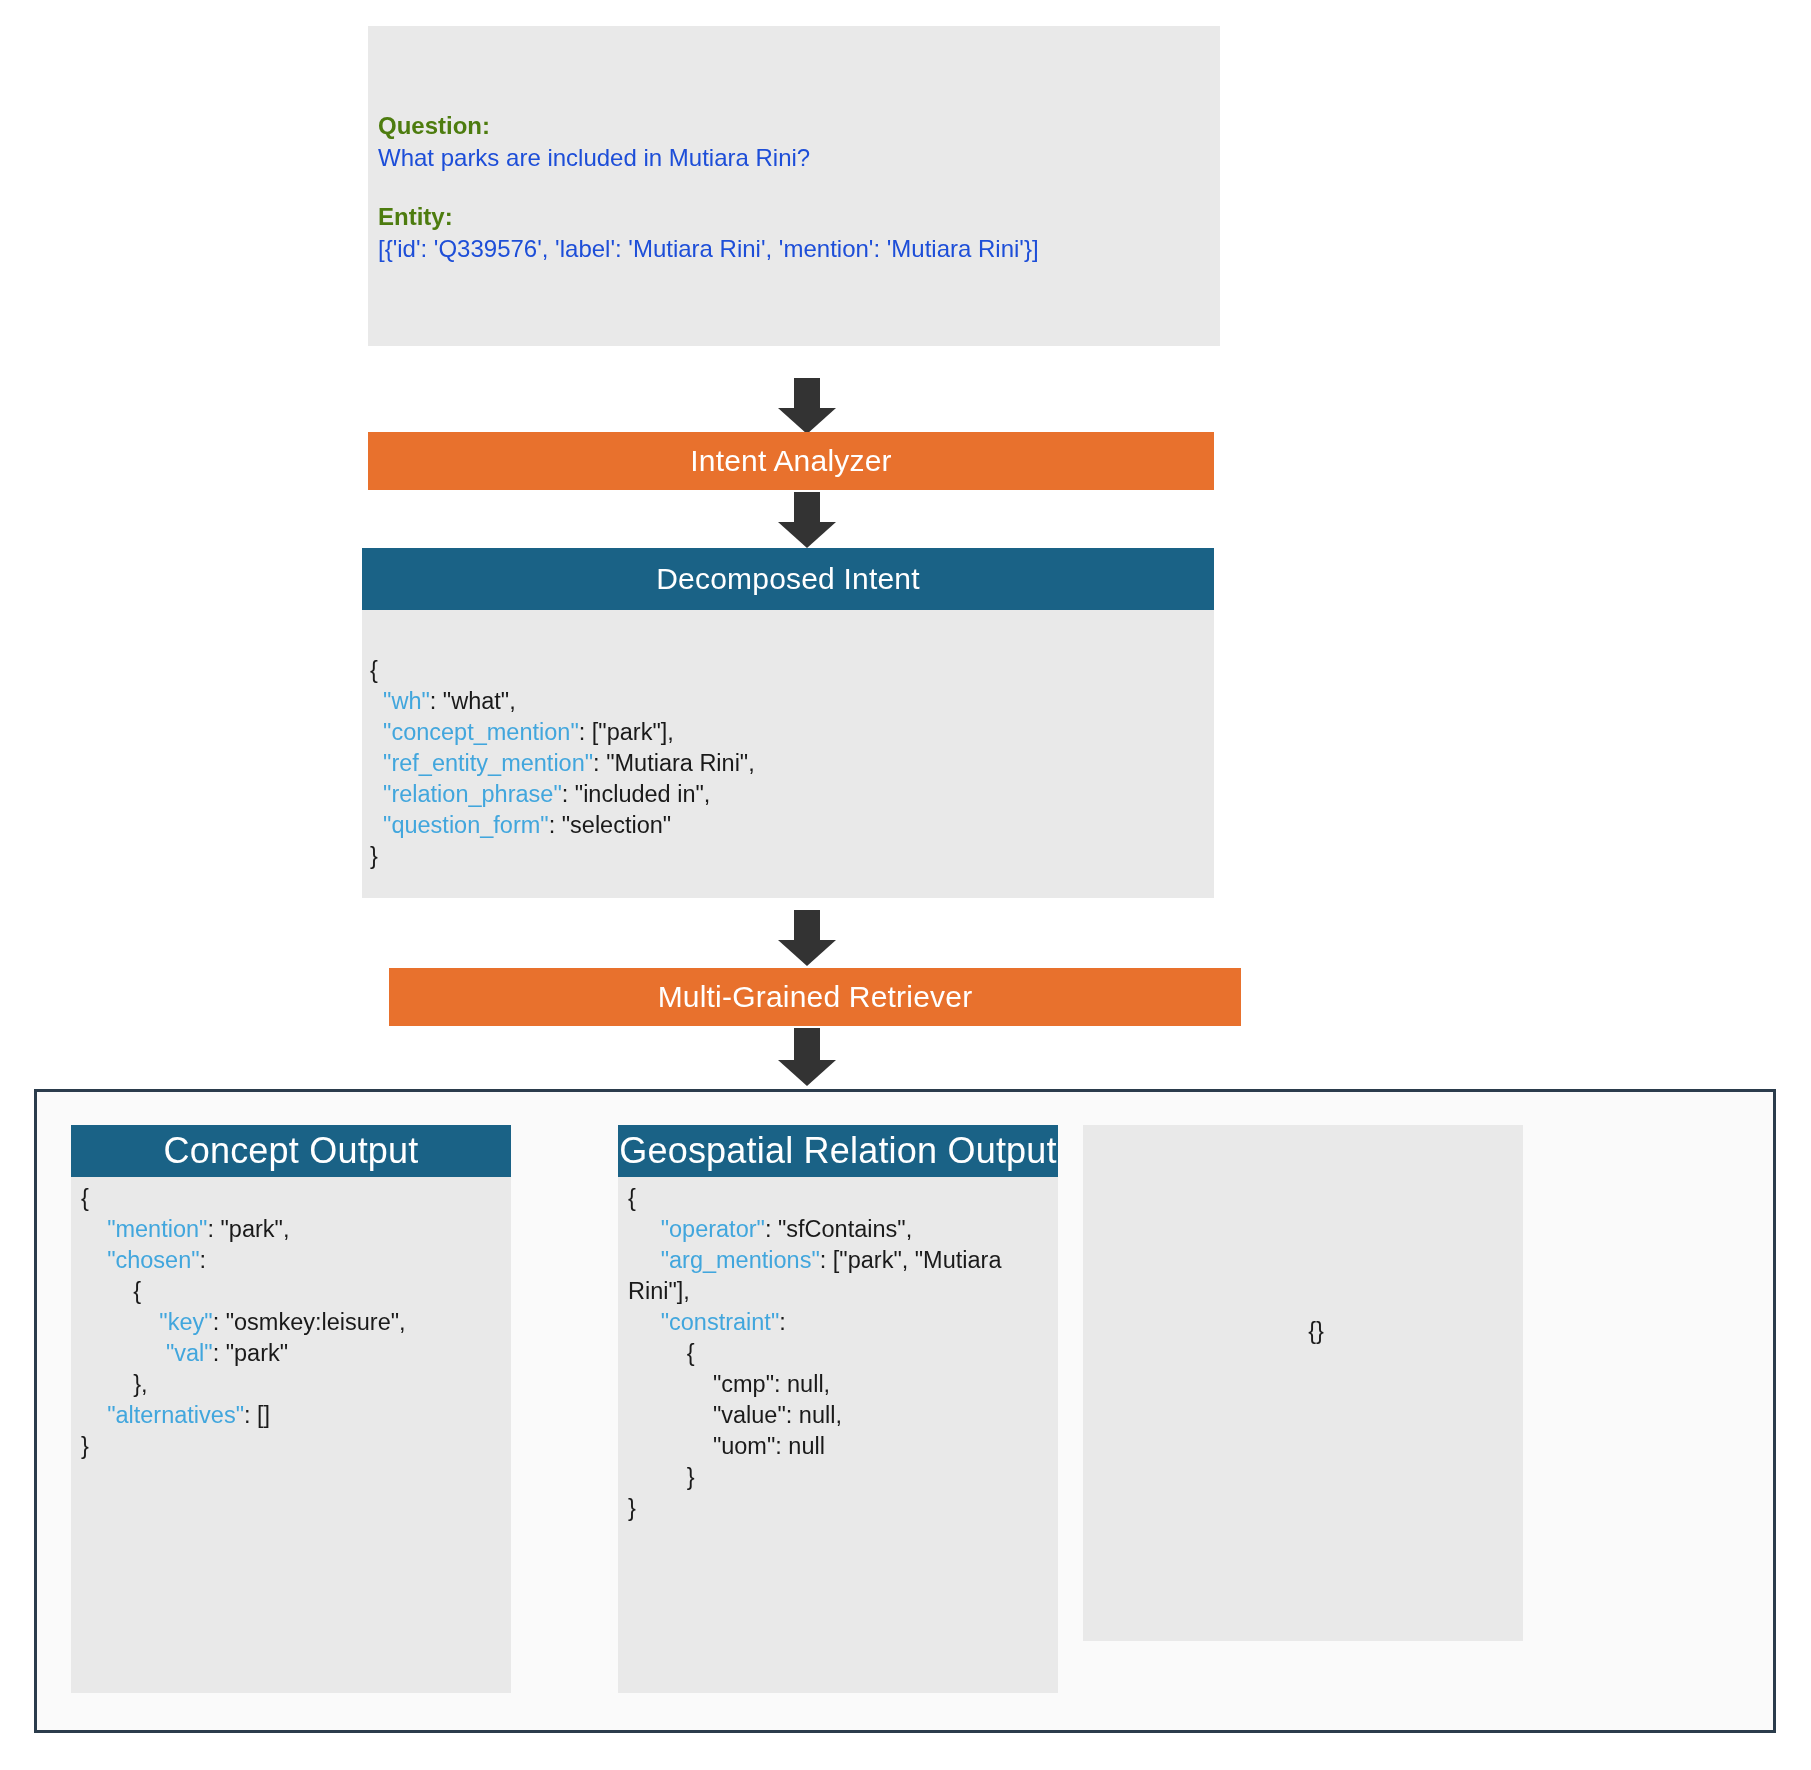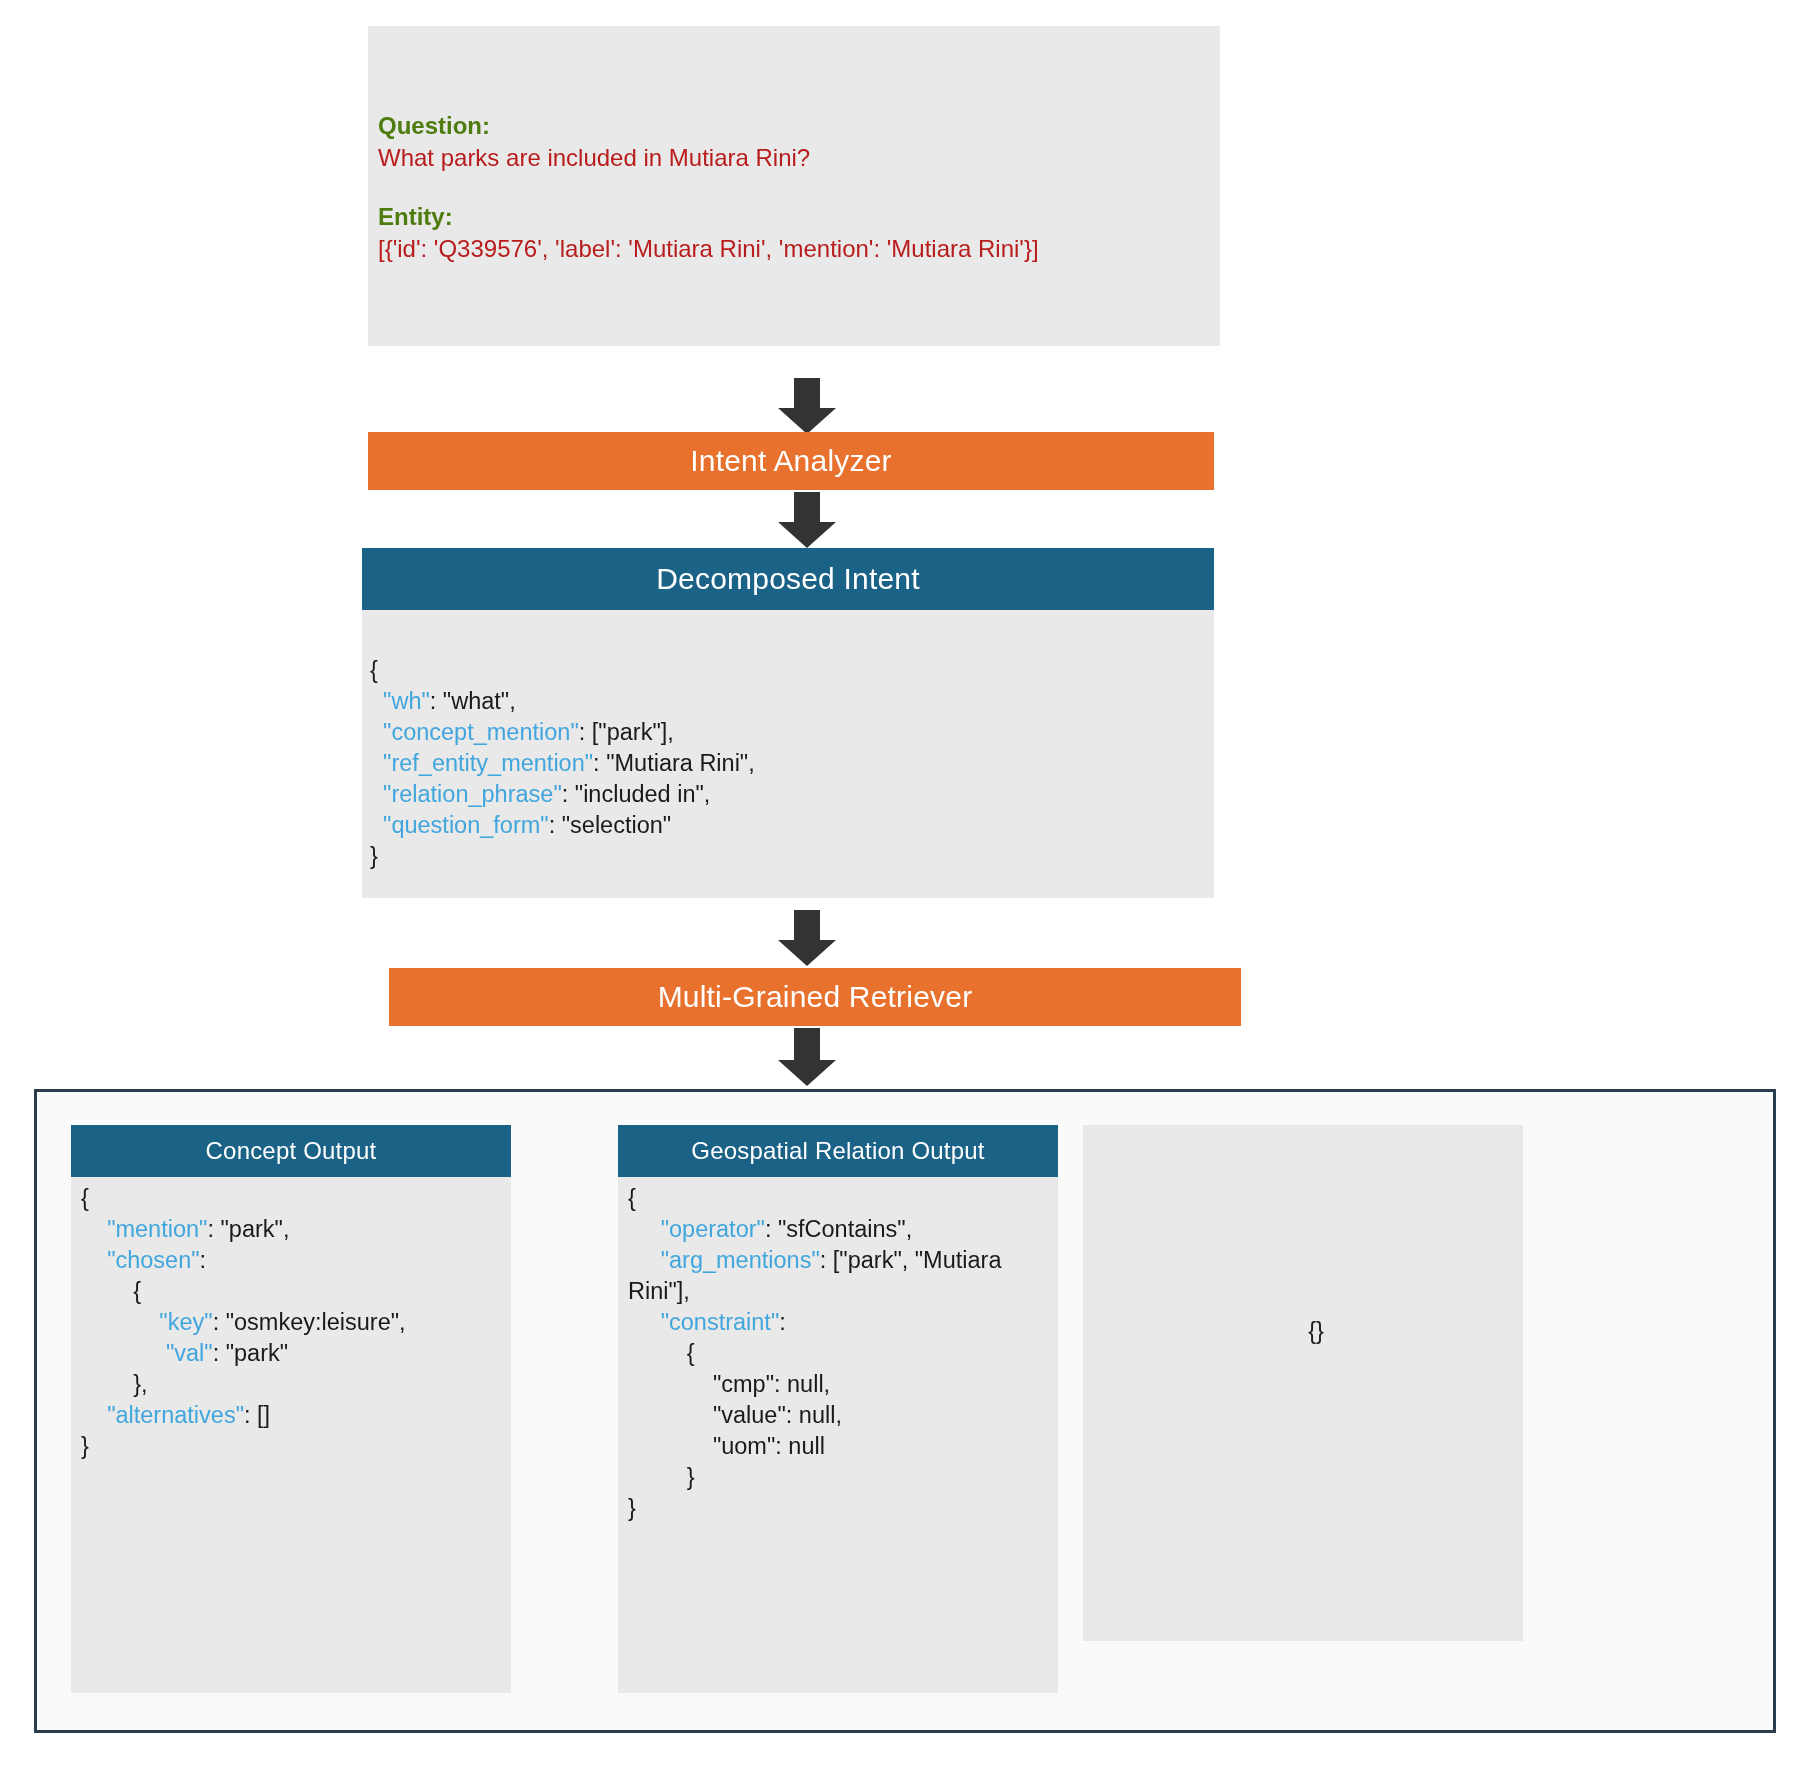--- a/index.html
+++ b/index.html
@@ -42,21 +42,21 @@
 
   .code {
     font-family: "Liberation Sans", sans-serif;
     font-size: 23.5px;
     line-height: 31px;
     white-space: pre-wrap;
     color: #1a1a1a;
   }
   .k { color: #41a6dd; }
   .lbl { color: #4d7c0f; font-weight: bold; font-size: 24px; }
-  .plain { color: #b91c1c; font-size: 24px; }
+  .plain { color: #1d4ed8; font-size: 24px; }
 
   
   .arrow { position: absolute; }
   .arrow .shaft {
     position: absolute;
     left: 16px;
     top: 0;
     width: 26px;
     background: #333333;
   }
@@ -95,21 +95,21 @@
     left: 34px;
     top: 1089px;
     width: 1742px;
     height: 644px;
     box-sizing: border-box;
     border: 3px solid #2b3c4c;
     background: #fafafa;
   }
 
   .out-panel { position: absolute; top: 33px; }
-  .out-panel .bar  { height: 52px; font-size: 24px; }
+  .out-panel .bar  { height: 52px; font-size: 36px; }
   .out-panel .body {
     background: #e9e9e9;
     box-sizing: border-box;
     padding: 6px 4px 6px 30px;
   }
 
   #concept-output     { left: 34px;  width: 440px; }
   #concept-output .body { height: 516px; padding-left: 32px; }
   #concept-output .code { margin-left: -22px; }
 

